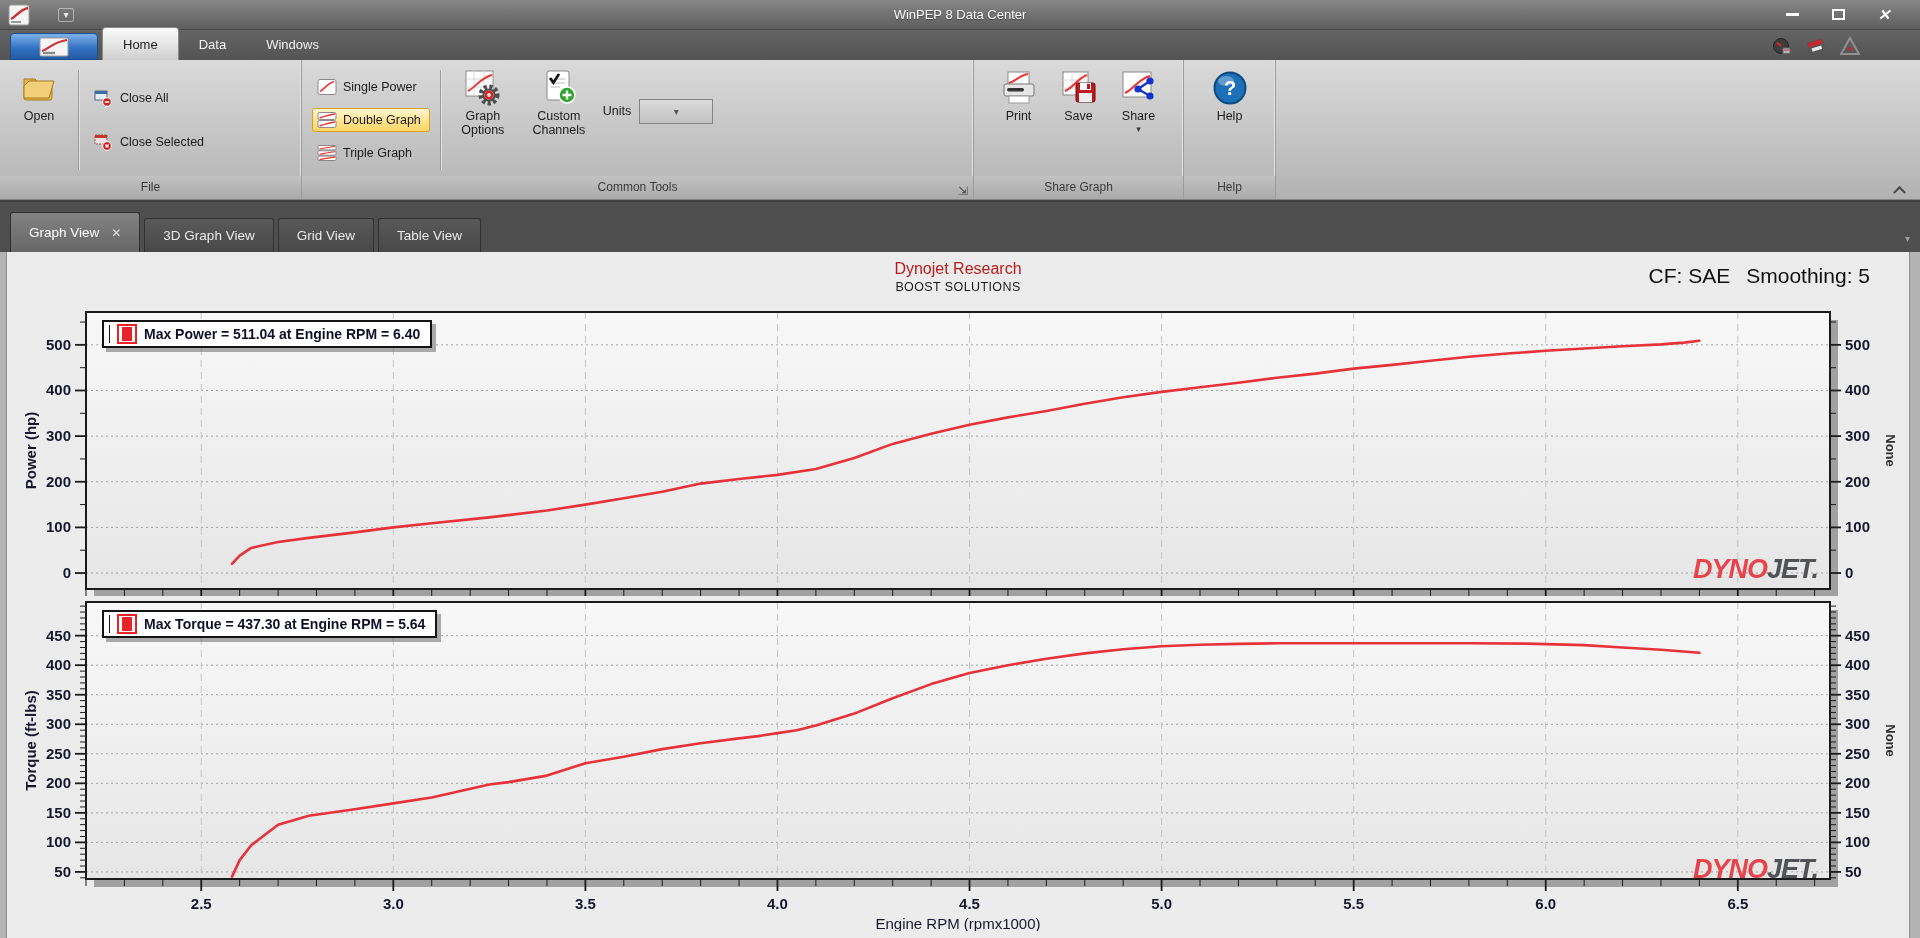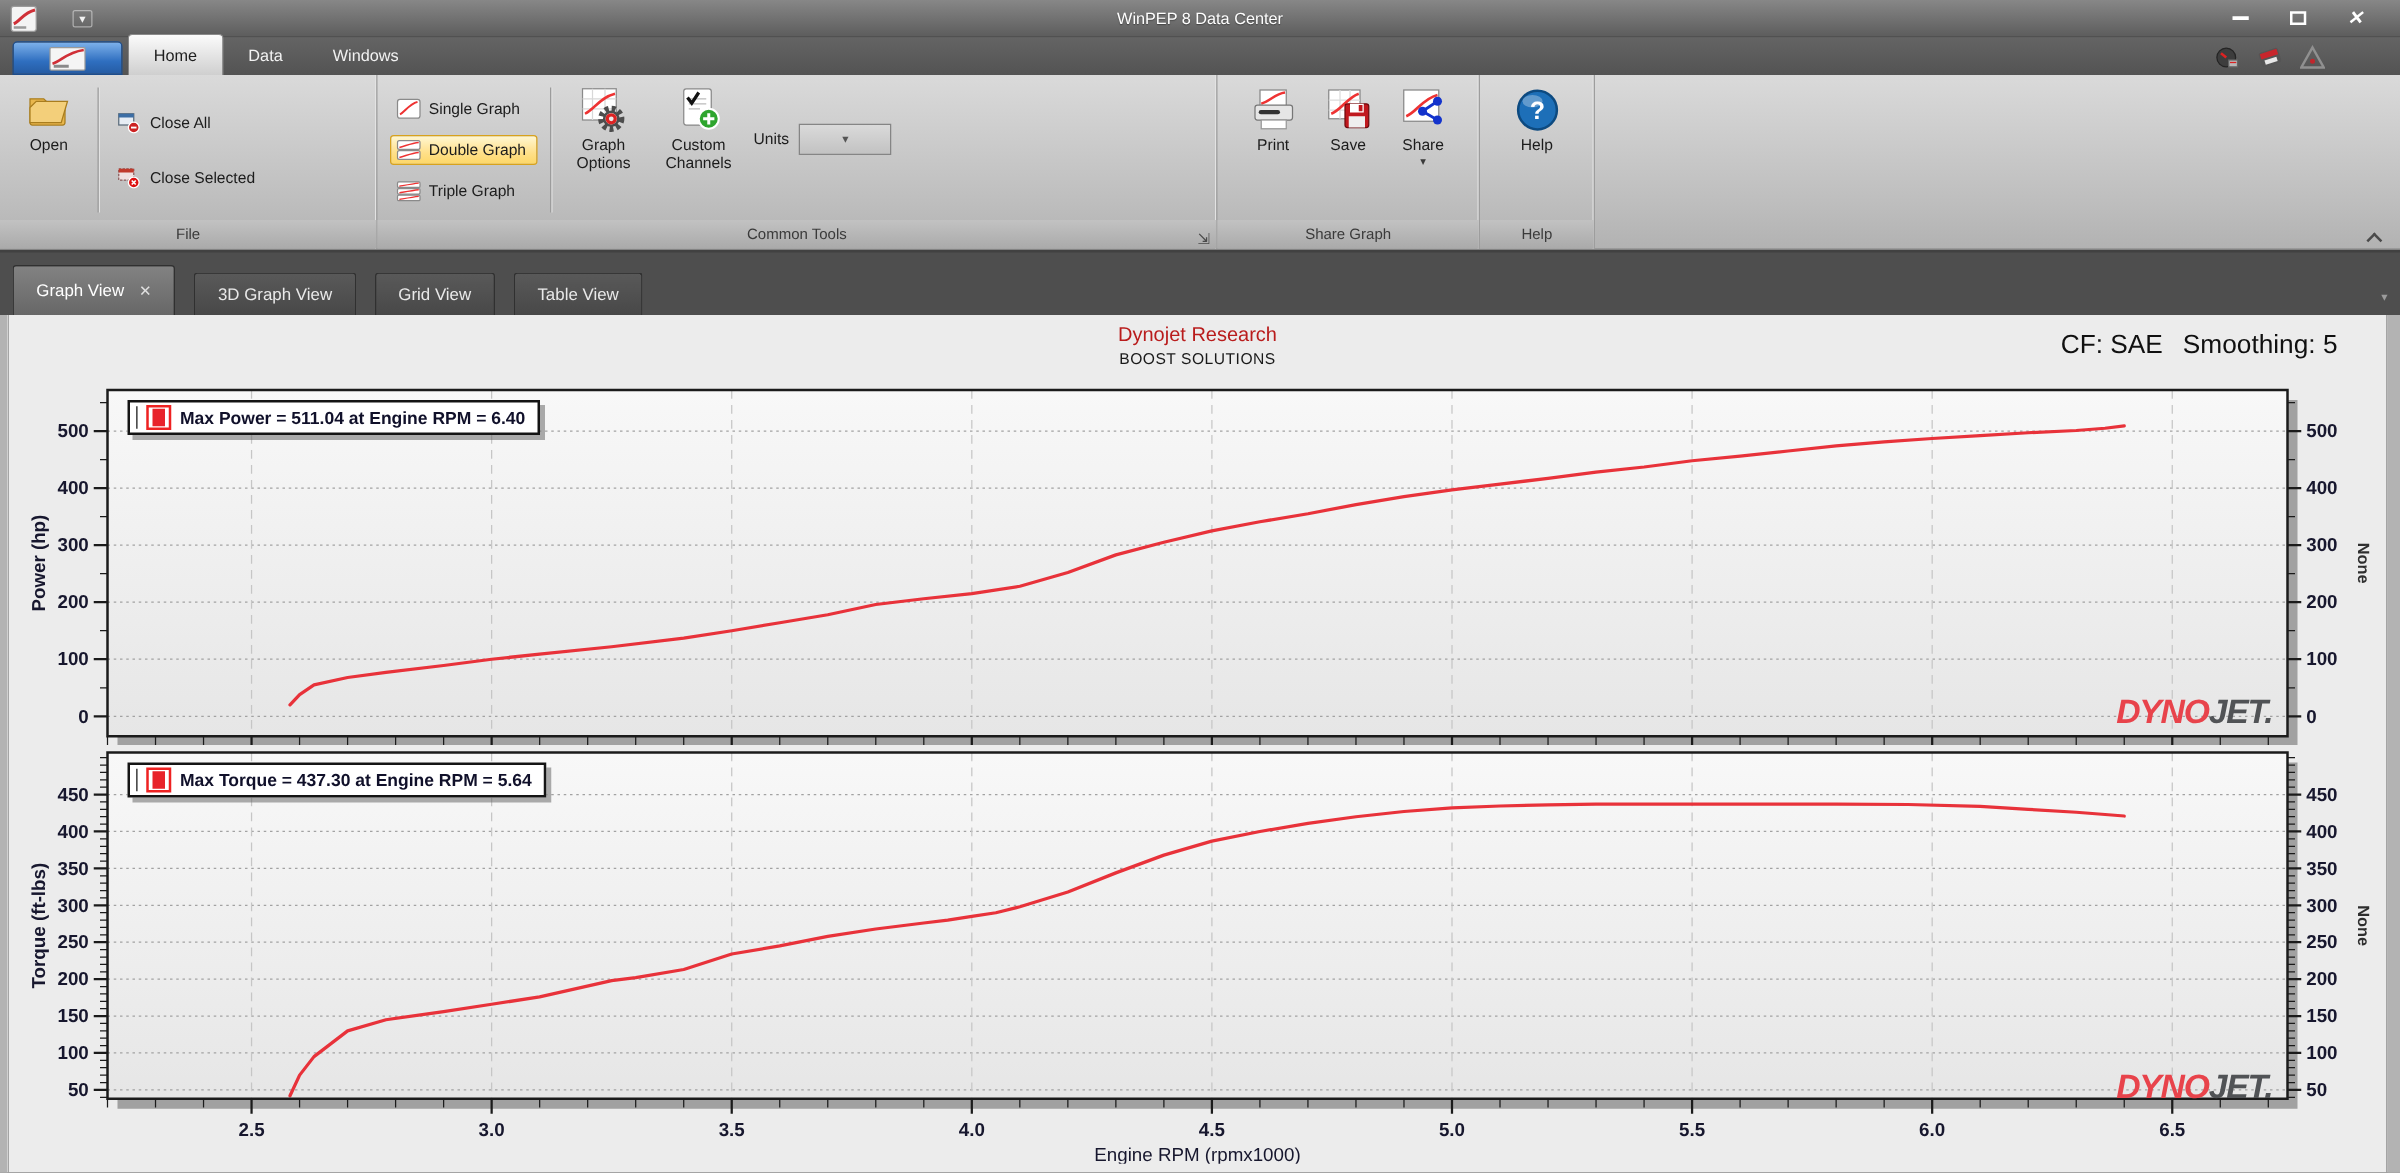--- a/index.html
+++ b/index.html
@@ -55,21 +55,21 @@
   .unitsrow { display:flex; align-items:center; gap:8px; align-self:center; margin-top:-18px; font-size:12.5px; color:#1c1c1c; }
   .dropbox { width:74px; height:25px; background:linear-gradient(#dadada,#c2c2c2); border:1px solid #858585;
     display:flex; align-items:center; justify-content:center; color:#555; font-size:10px; }
   .launcher { position:absolute; right:5px; bottom:2px; font-size:12px; color:#4a4a4a; line-height:1; }
   .collapse { position:absolute; right:16px; bottom:5px; width:9px; height:9px; }
   .collapse::before { content:""; display:block; width:7px; height:7px; border-left:2px solid #4a4a4a;
     border-top:2px solid #4a4a4a; transform:rotate(45deg) translate(2px,2px); }
   .sharearrow { color:#3a3a3a; font-size:9px; margin-top:-2px; }
 
   
-  .viewtabs { height:52px; background:#4e4e4e; display:flex; align-items:flex-end; padding-left:10px; gap:15px;
+  .viewtabs { height:52px; background:#4e4e4e; display:flex; align-items:flex-end; padding-left:10px; gap:4px;
     border-top:2px solid #414141; position:relative; }
   .vtab { height:34px; padding:0 18px; display:flex; align-items:center; gap:12px;
     background:linear-gradient(#595959,#484848); color:#e9e9e9; font-size:13.5px;
     border:1px solid #303030; border-bottom:none; border-radius:3px 3px 0 0; cursor:default; }
   .vtab.active { height:40px; background:linear-gradient(#828282,#676767); color:#fff; }
   .vtab .x { font-size:12px; color:#e0e0e0; }
   .vt-overflow { position:absolute; right:10px; bottom:8px; color:#9b9b9b; font-size:10px; }
 
   
   .content { height:686px; background:#ececec; position:relative;
@@ -213,21 +213,21 @@
     <div class="rgroup" style="width:672px">
       <div class="rcontent">
         <div class="stack">
           <div class="smbtn">
             <span class="sicon">
               <svg viewBox="0 0 20 17">
                   <rect x="1" y="1" width="18" height="15" rx="2" fill="#fff" stroke="#8a8a8a"></rect>
                   <path d="M3 13C7 11 10 5 17 3" stroke="#e33" stroke-width="1.6" fill="none"></path>
                 </svg>
             </span>
-            <span>Single Graph</span>
+            <span>Single Power</span>
           </div>
           <div class="smbtn sel">
             <span class="sicon">
               <svg viewBox="0 0 20 17">
                   <rect x="1" y="1" width="18" height="7" rx="1.5" fill="#fff" stroke="#8a8a8a"></rect>
                   <path d="M2.5 6.5C7 5.5 12 3 18 2.5" stroke="#e33" stroke-width="1.3" fill="none"></path>
                   <rect x="1" y="9" width="18" height="7" rx="1.5" fill="#fff" stroke="#8a8a8a"></rect>
                   <path d="M2.5 14.5C7 13.5 12 11 18 10.5" stroke="#e33" stroke-width="1.3" fill="none"></path>
                 </svg>
             </span>

